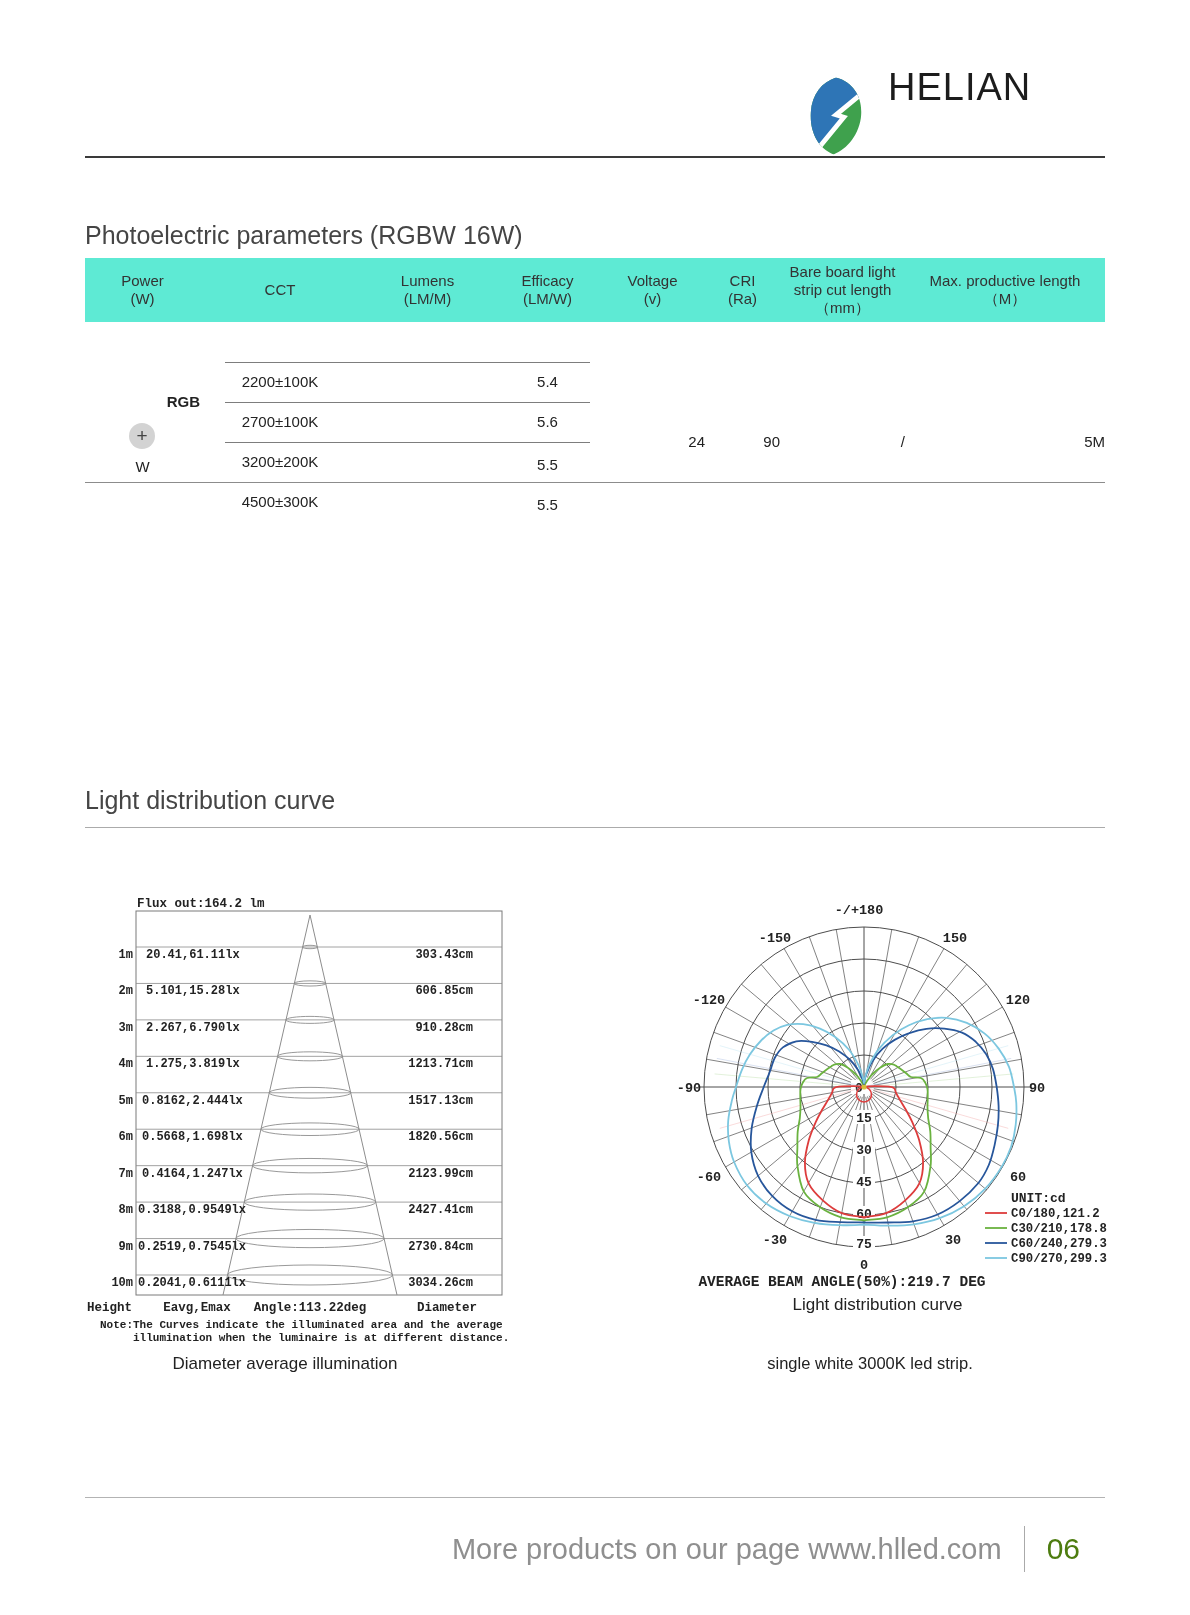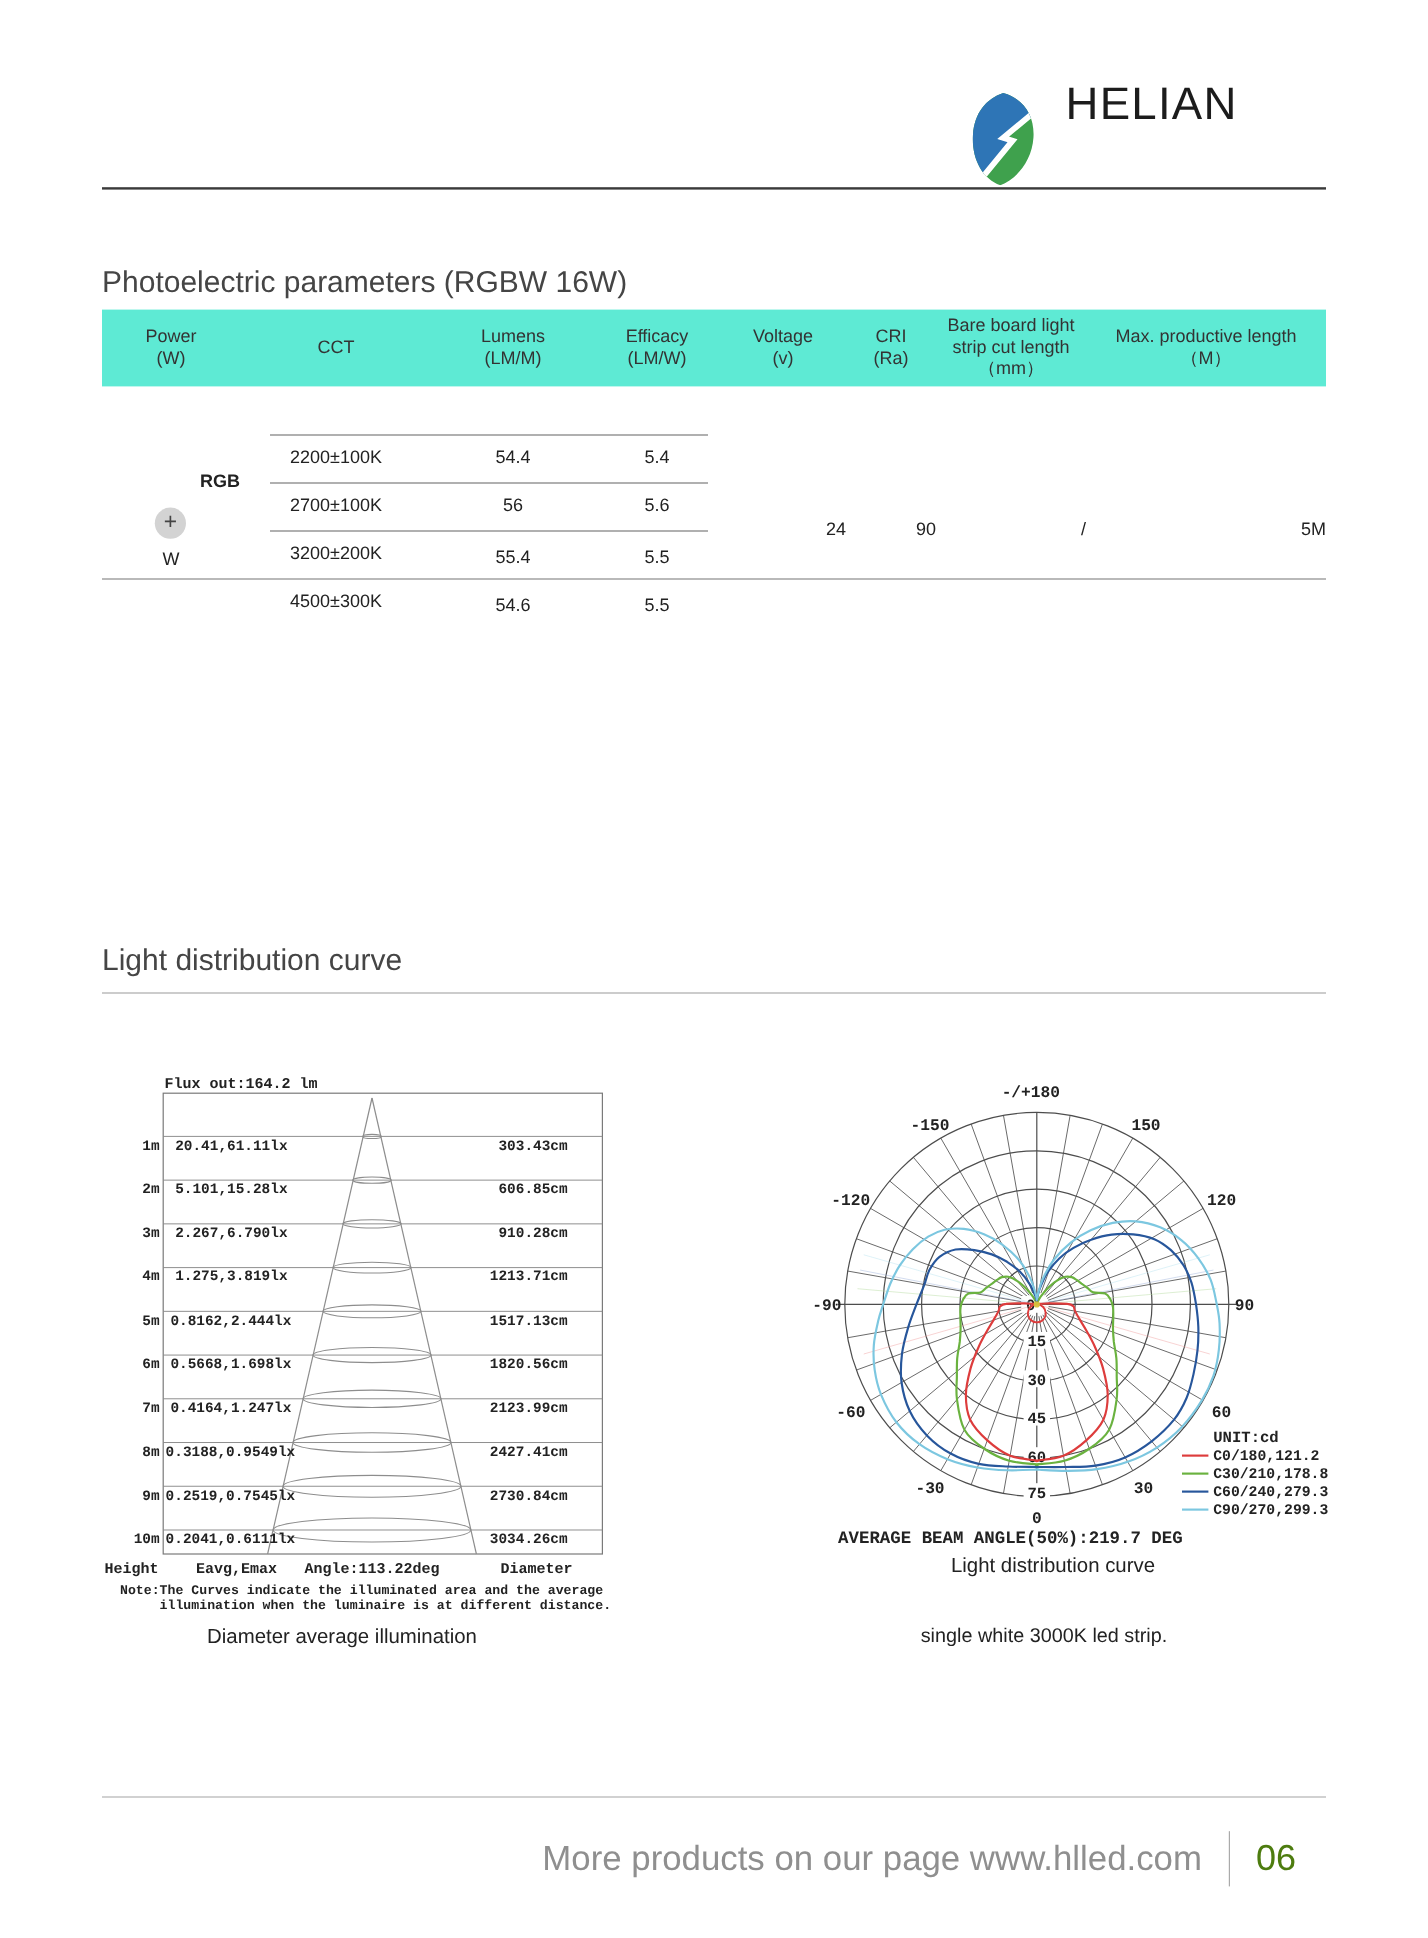--- a/index.html
+++ b/index.html
@@ -81,26 +81,20 @@
   <div class="cellcol" id="power-cell">
     <div class="abs" style="left:0;top:31px;width:115px;text-align:right;font-weight:bold;">RGB</div>
     <div id="plus-circle">+</div>
     <div class="abs" style="left:0;top:96px;width:115px;text-align:center;">W</div>
   </div>
   <div class="cellcol" style="left:115px;width:160px;">
     <div class="rowval" style="top:0;">2200±100K</div>
     <div class="rowval" style="top:40px;">2700±100K</div>
     <div class="rowval" style="top:80px;">3200±200K</div>
     <div class="rowval" style="top:120px;">4500±300K</div>
-  </div>
-  <div class="cellcol" style="left:275px;width:135px;">
-    <div class="rowval" style="top:0;">54.4</div>
-    <div class="rowval" style="top:40px;">56</div>
-    <div class="rowval" style="top:83px;">55.4</div>
-    <div class="rowval" style="top:123px;">54.6</div>
   </div>
   <div class="cellcol" style="left:410px;width:105px;">
     <div class="rowval" style="top:0;">5.4</div>
     <div class="rowval" style="top:40px;">5.6</div>
     <div class="rowval" style="top:83px;">5.5</div>
     <div class="rowval" style="top:123px;">5.5</div>
   </div>
   <div class="cellcol" style="left:515px;width:105px;">
     <div class="mergedval">24</div>
   </div>

